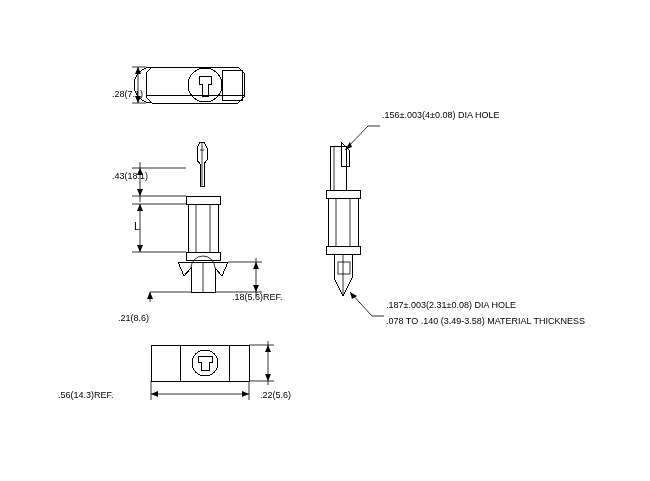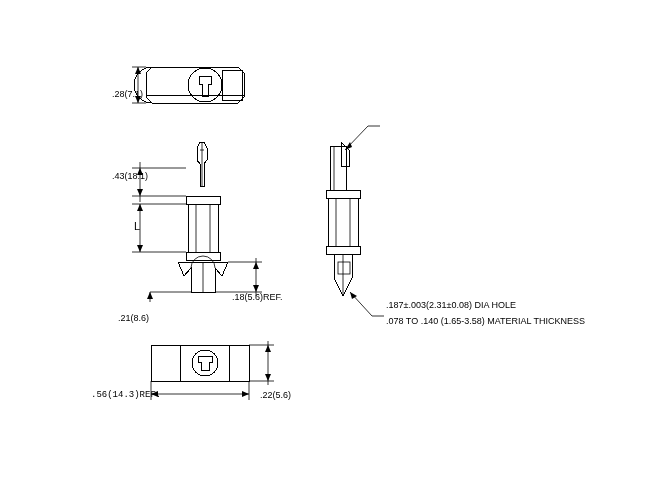--- a/index.html
+++ b/index.html
@@ -190,23 +190,24 @@
   <div class="lbl" style="left:112px; top:89px;">.28(7.1)</div>
 
   <div class="lbl" style="left:112px; top:171px;">.43(18.1)</div>
 
   <div class="lbl big" style="left:134px; top:221px;">L</div>
 
   <div class="lbl" style="left:232px; top:292px;">.18(5.6)REF.</div>
 
   <div class="lbl" style="left:118px; top:313px;">.21(8.6)</div>
 
-  <div class="lbl" style="left:91px; top:390px;font-family:Liberation Mono, monospace;">.56(14.3)REF.</div>
+  <div class="lbl" style="left:58px; top:390px;">.56(14.3)REF.</div>
 
   <div class="lbl" style="left:260px; top:390px;">.22(5.6)</div>
 
+  <div class="lbl" style="left:382px; top:110px;">.156±.003(4±0.08) DIA HOLE</div>
 
 
   <div class="lbl" style="left:386px; top:300px;">.187±.003(2.31±0.08) DIA HOLE</div>
 
-  <div class="lbl" style="left:386px; top:316px;">.078 TO .140 (1.65-3.58) MATERIAL THICKNESS</div>
+  <div class="lbl" style="left:386px; top:316px;">.078 TO .140 (3.49-3.58) MATERIAL THICKNESS</div>
 
 </div>
 
 </body></html>

